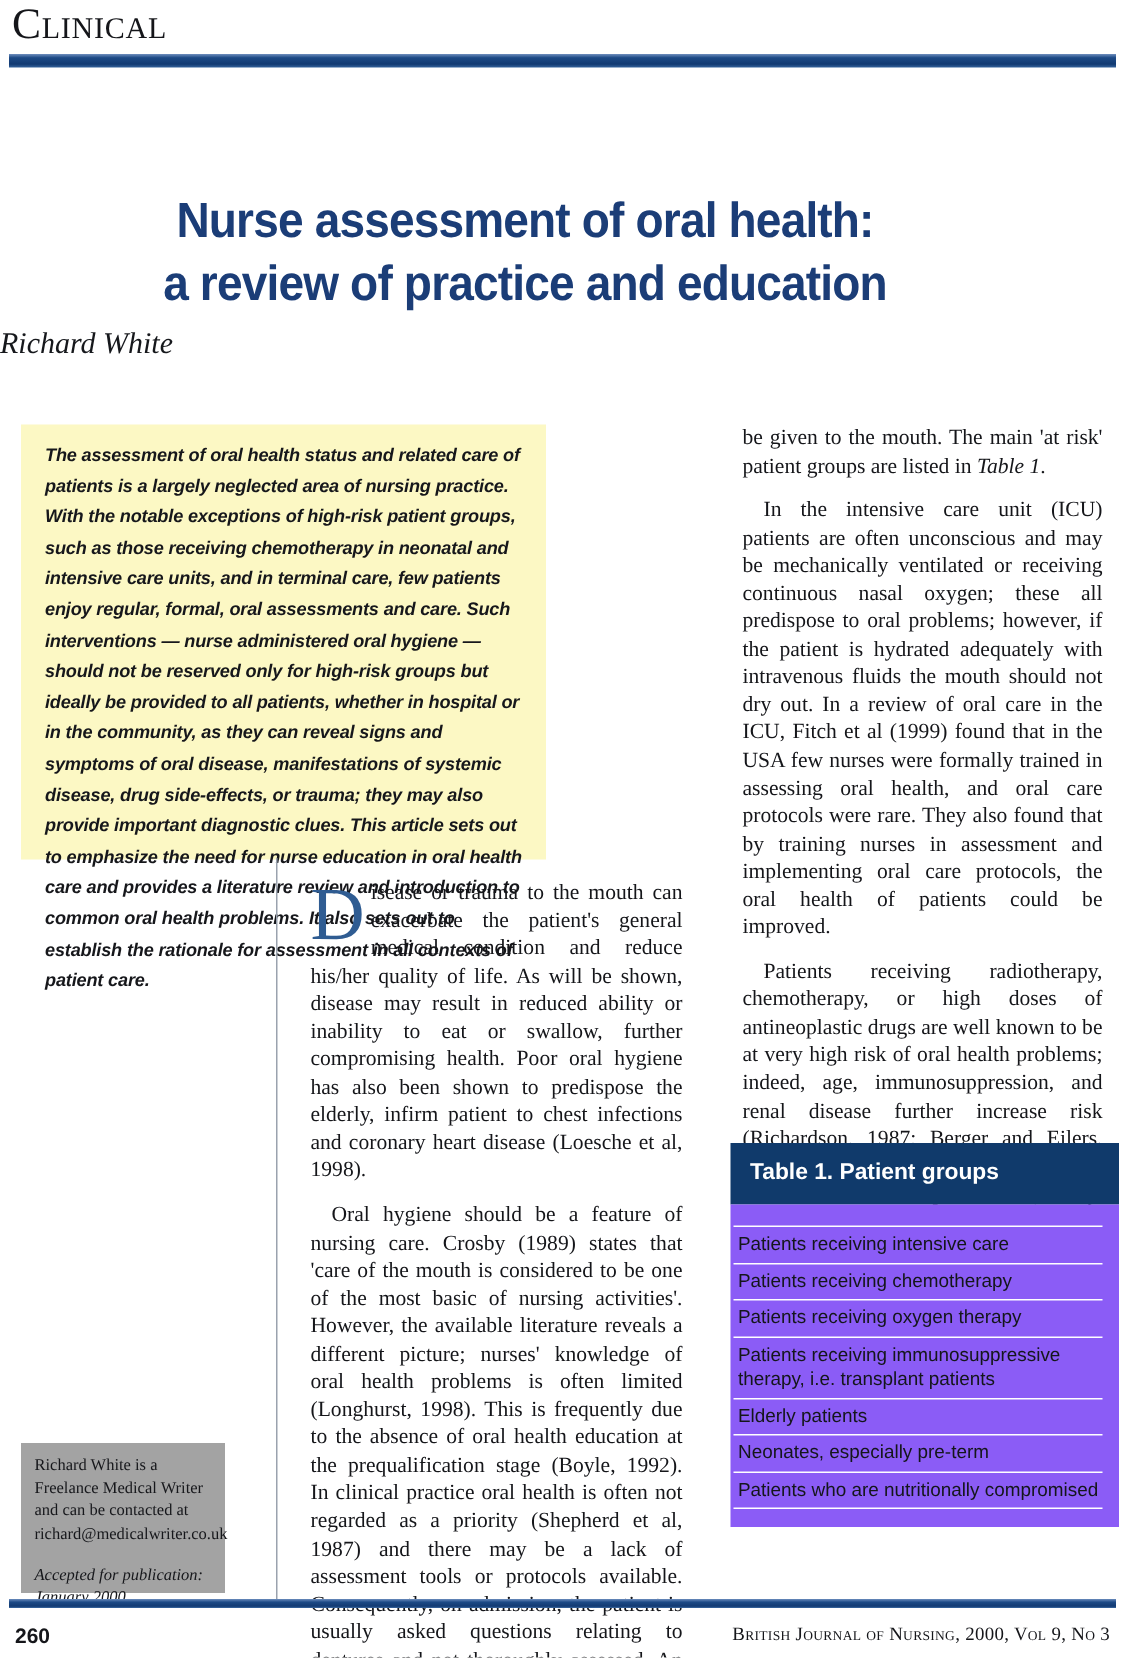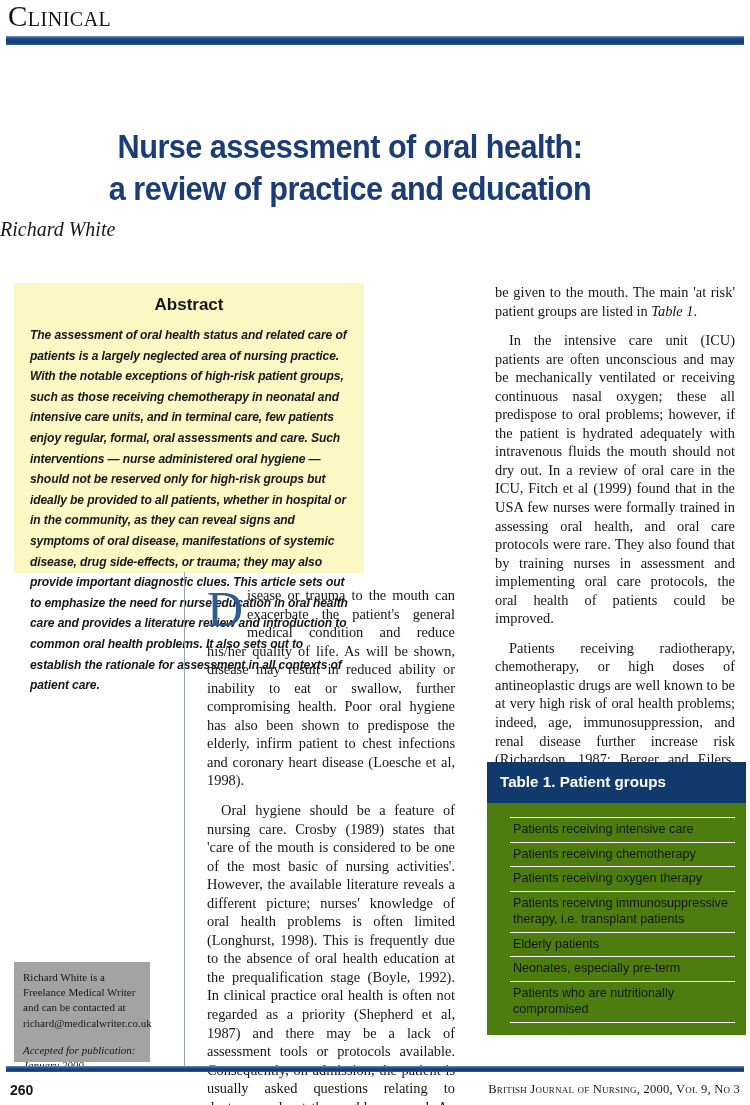--- a/index.html
+++ b/index.html
@@ -179,22 +179,22 @@
     color: #ffffff;
     font-family: "Liberation Sans", sans-serif;
     font-weight: bold;
     font-size: 15.2px;
     line-height: 20px;
     padding: 10px 12px 11px 13px;
     box-sizing: border-box;
   }
   .table-head .thline { display: block; }
   .table-body {
-    background: #4d7c0f;
-    padding: 14px 11px 12px 23px;
+    background: #8b5cf6;
+    padding: 14px 11px 12px 2px;
     box-sizing: border-box;
   }
   .table-row {
     font-family: "Liberation Sans", sans-serif;
     font-size: 12.6px;
     line-height: 16.5px;
     color: #14161a;
     padding: 3px 2px 4px 3px;
     border-bottom: 1.5px solid #ffffff;
   }
@@ -239,21 +239,20 @@
 
 <div class="title-block">
   <h1 class="article-title">
     <span class="tline">Nurse assessment of oral health:</span>
     <span class="tline">a review of practice and education</span>
   </h1>
   <div class="byline">Richard White</div>
 </div>
 
 <div class="abstract-box">
-  <div class="abstract-heading">Abstract</div>
   <div class="abstract-text">The assessment of oral health status and related care of patients is a largely neglected area of nursing practice. With the notable exceptions of high-risk patient groups, such as those receiving chemotherapy in neonatal and intensive care units, and in terminal care, few patients enjoy regular, formal, oral assessments and care. Such interventions — nurse administered oral hygiene — should not be reserved only for high-risk groups but ideally be provided to all patients, whether in hospital or in the community, as they can reveal signs and symptoms of oral disease, manifestations of systemic disease, drug side-effects, or trauma; they may also provide important diagnostic clues. This article sets out to emphasize the need for nurse education in oral health care and provides a literature review and introduction to common oral health problems. It also sets out to establish the rationale for assessment in all contexts of patient care.</div>
 </div>
 
 <div class="author-box">
   <p class="author-bio">Richard White is a Freelance Medical Writer and can be contacted at richard@medicalwriter.co.uk</p>
   <p class="author-accepted">Accepted for publication: January 2000</p>
 </div>
 
 <div class="col-divider"></div>
 

